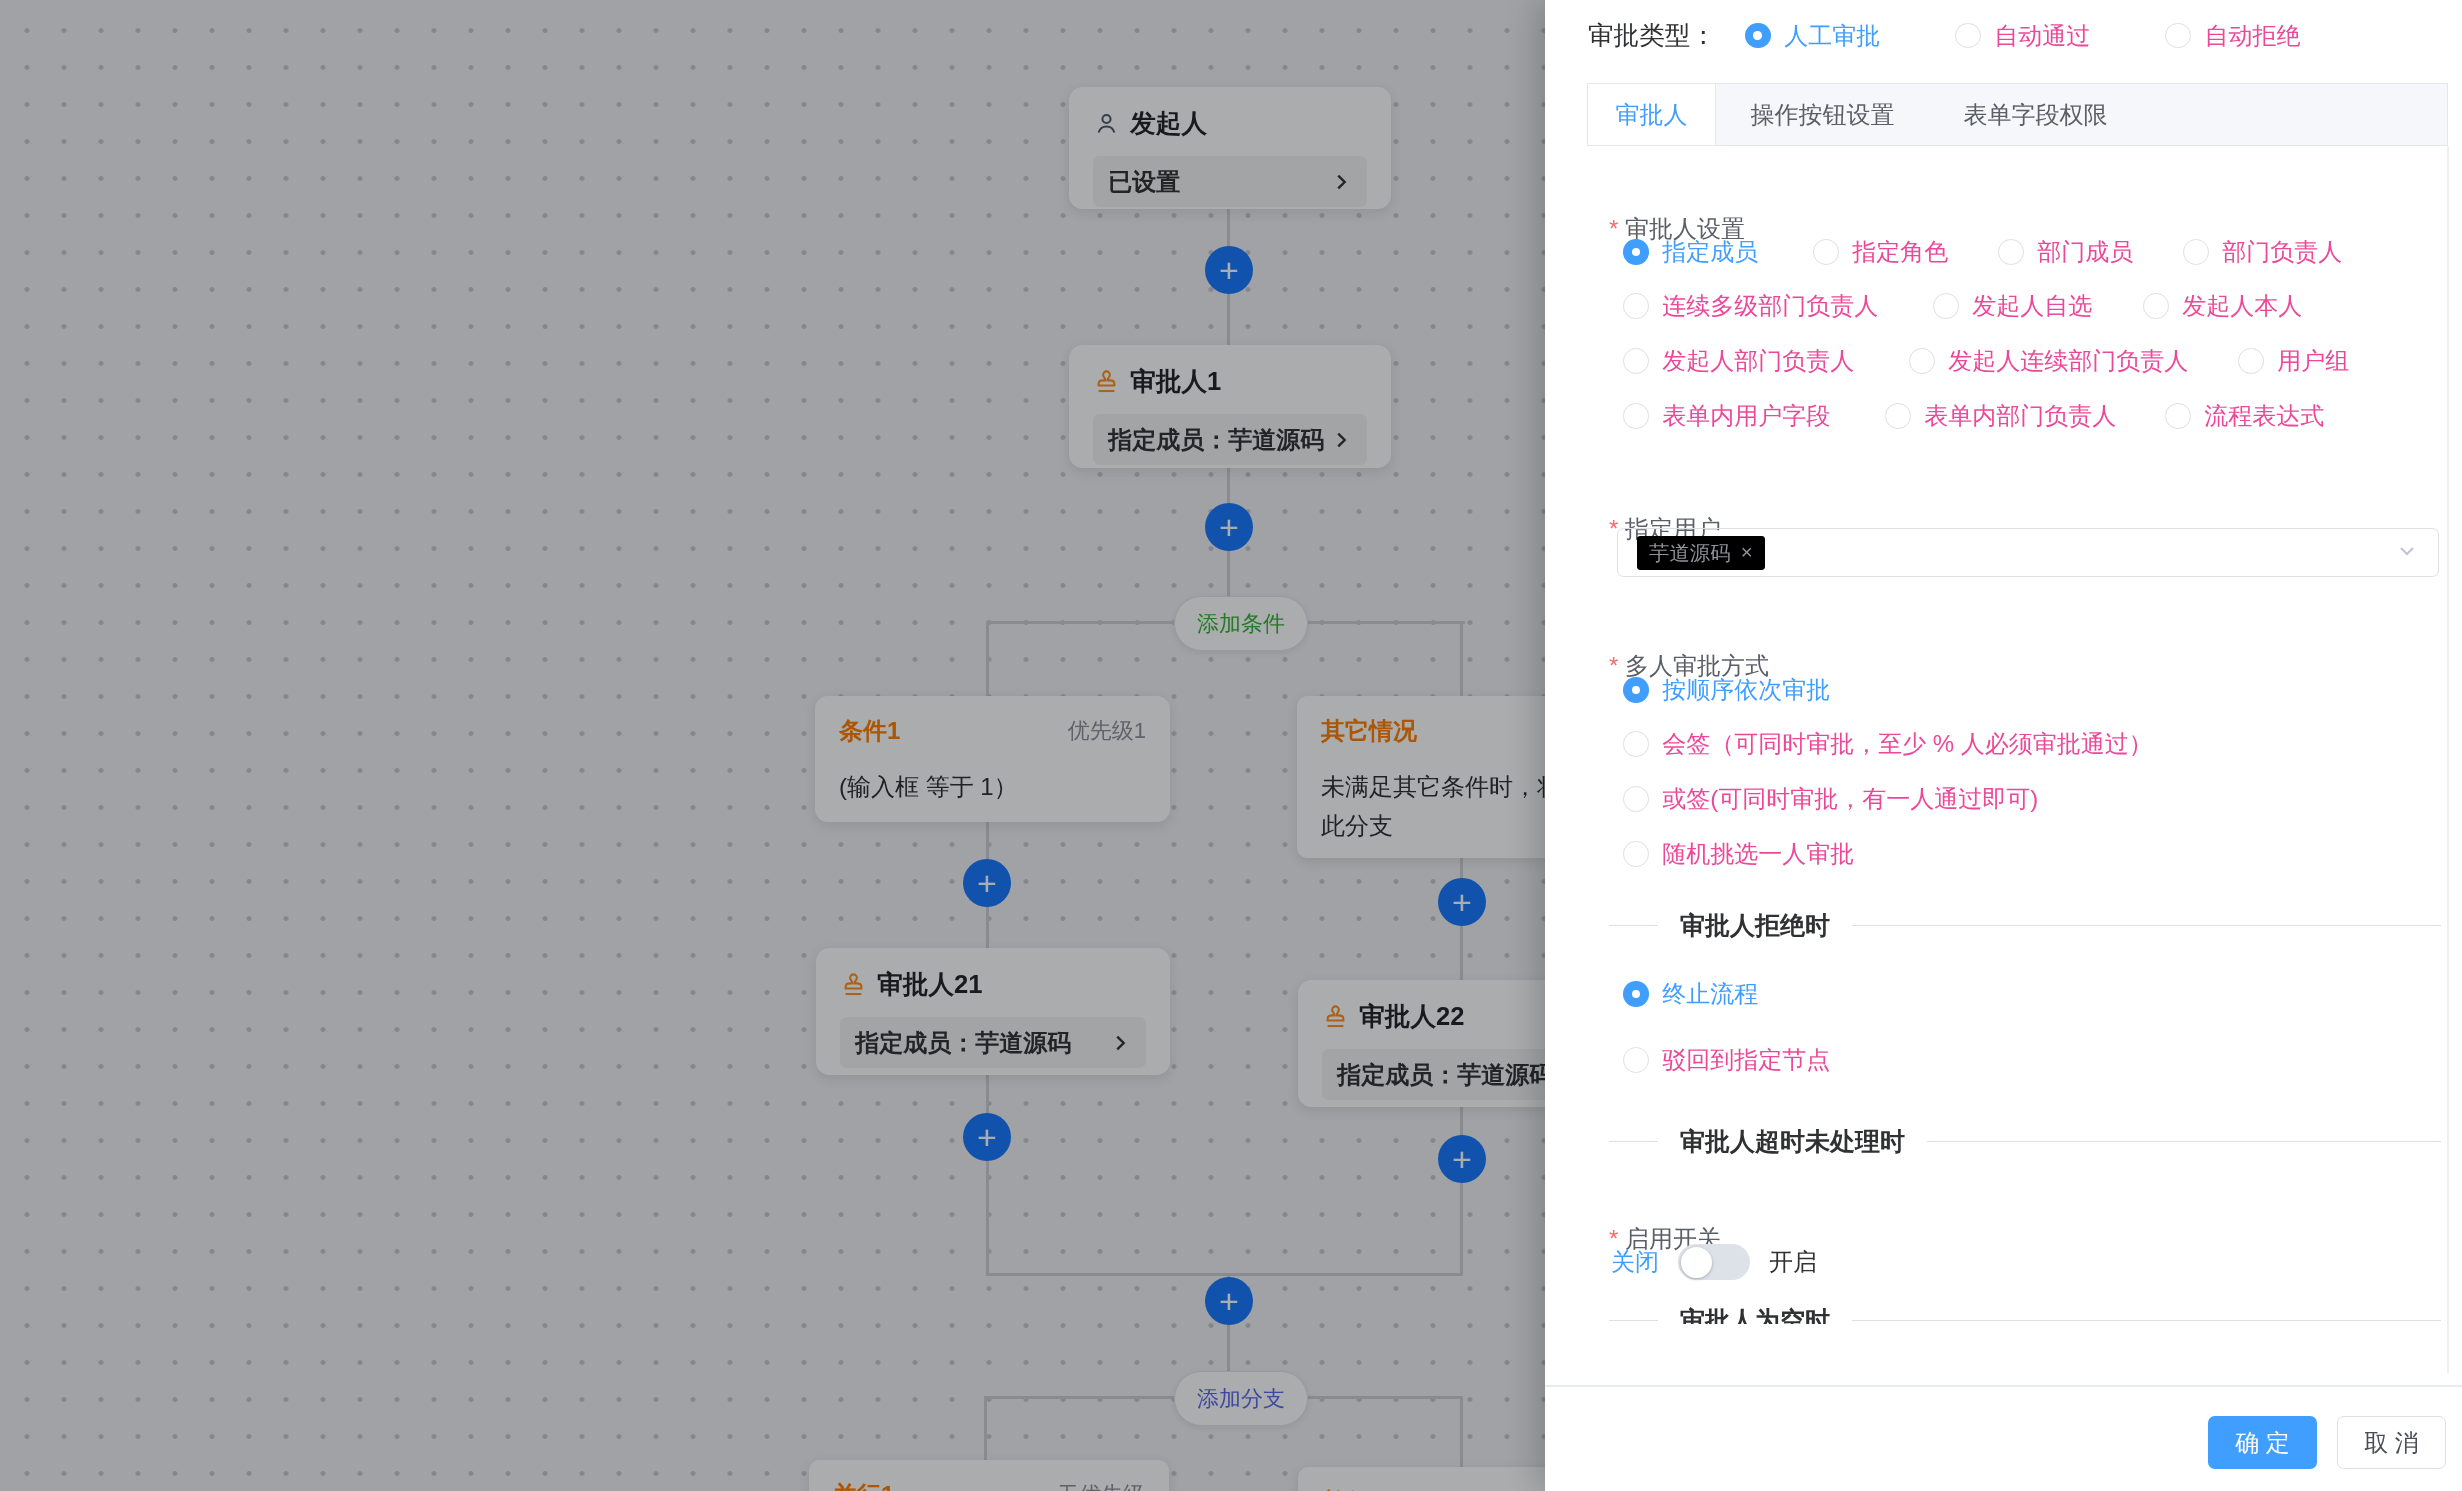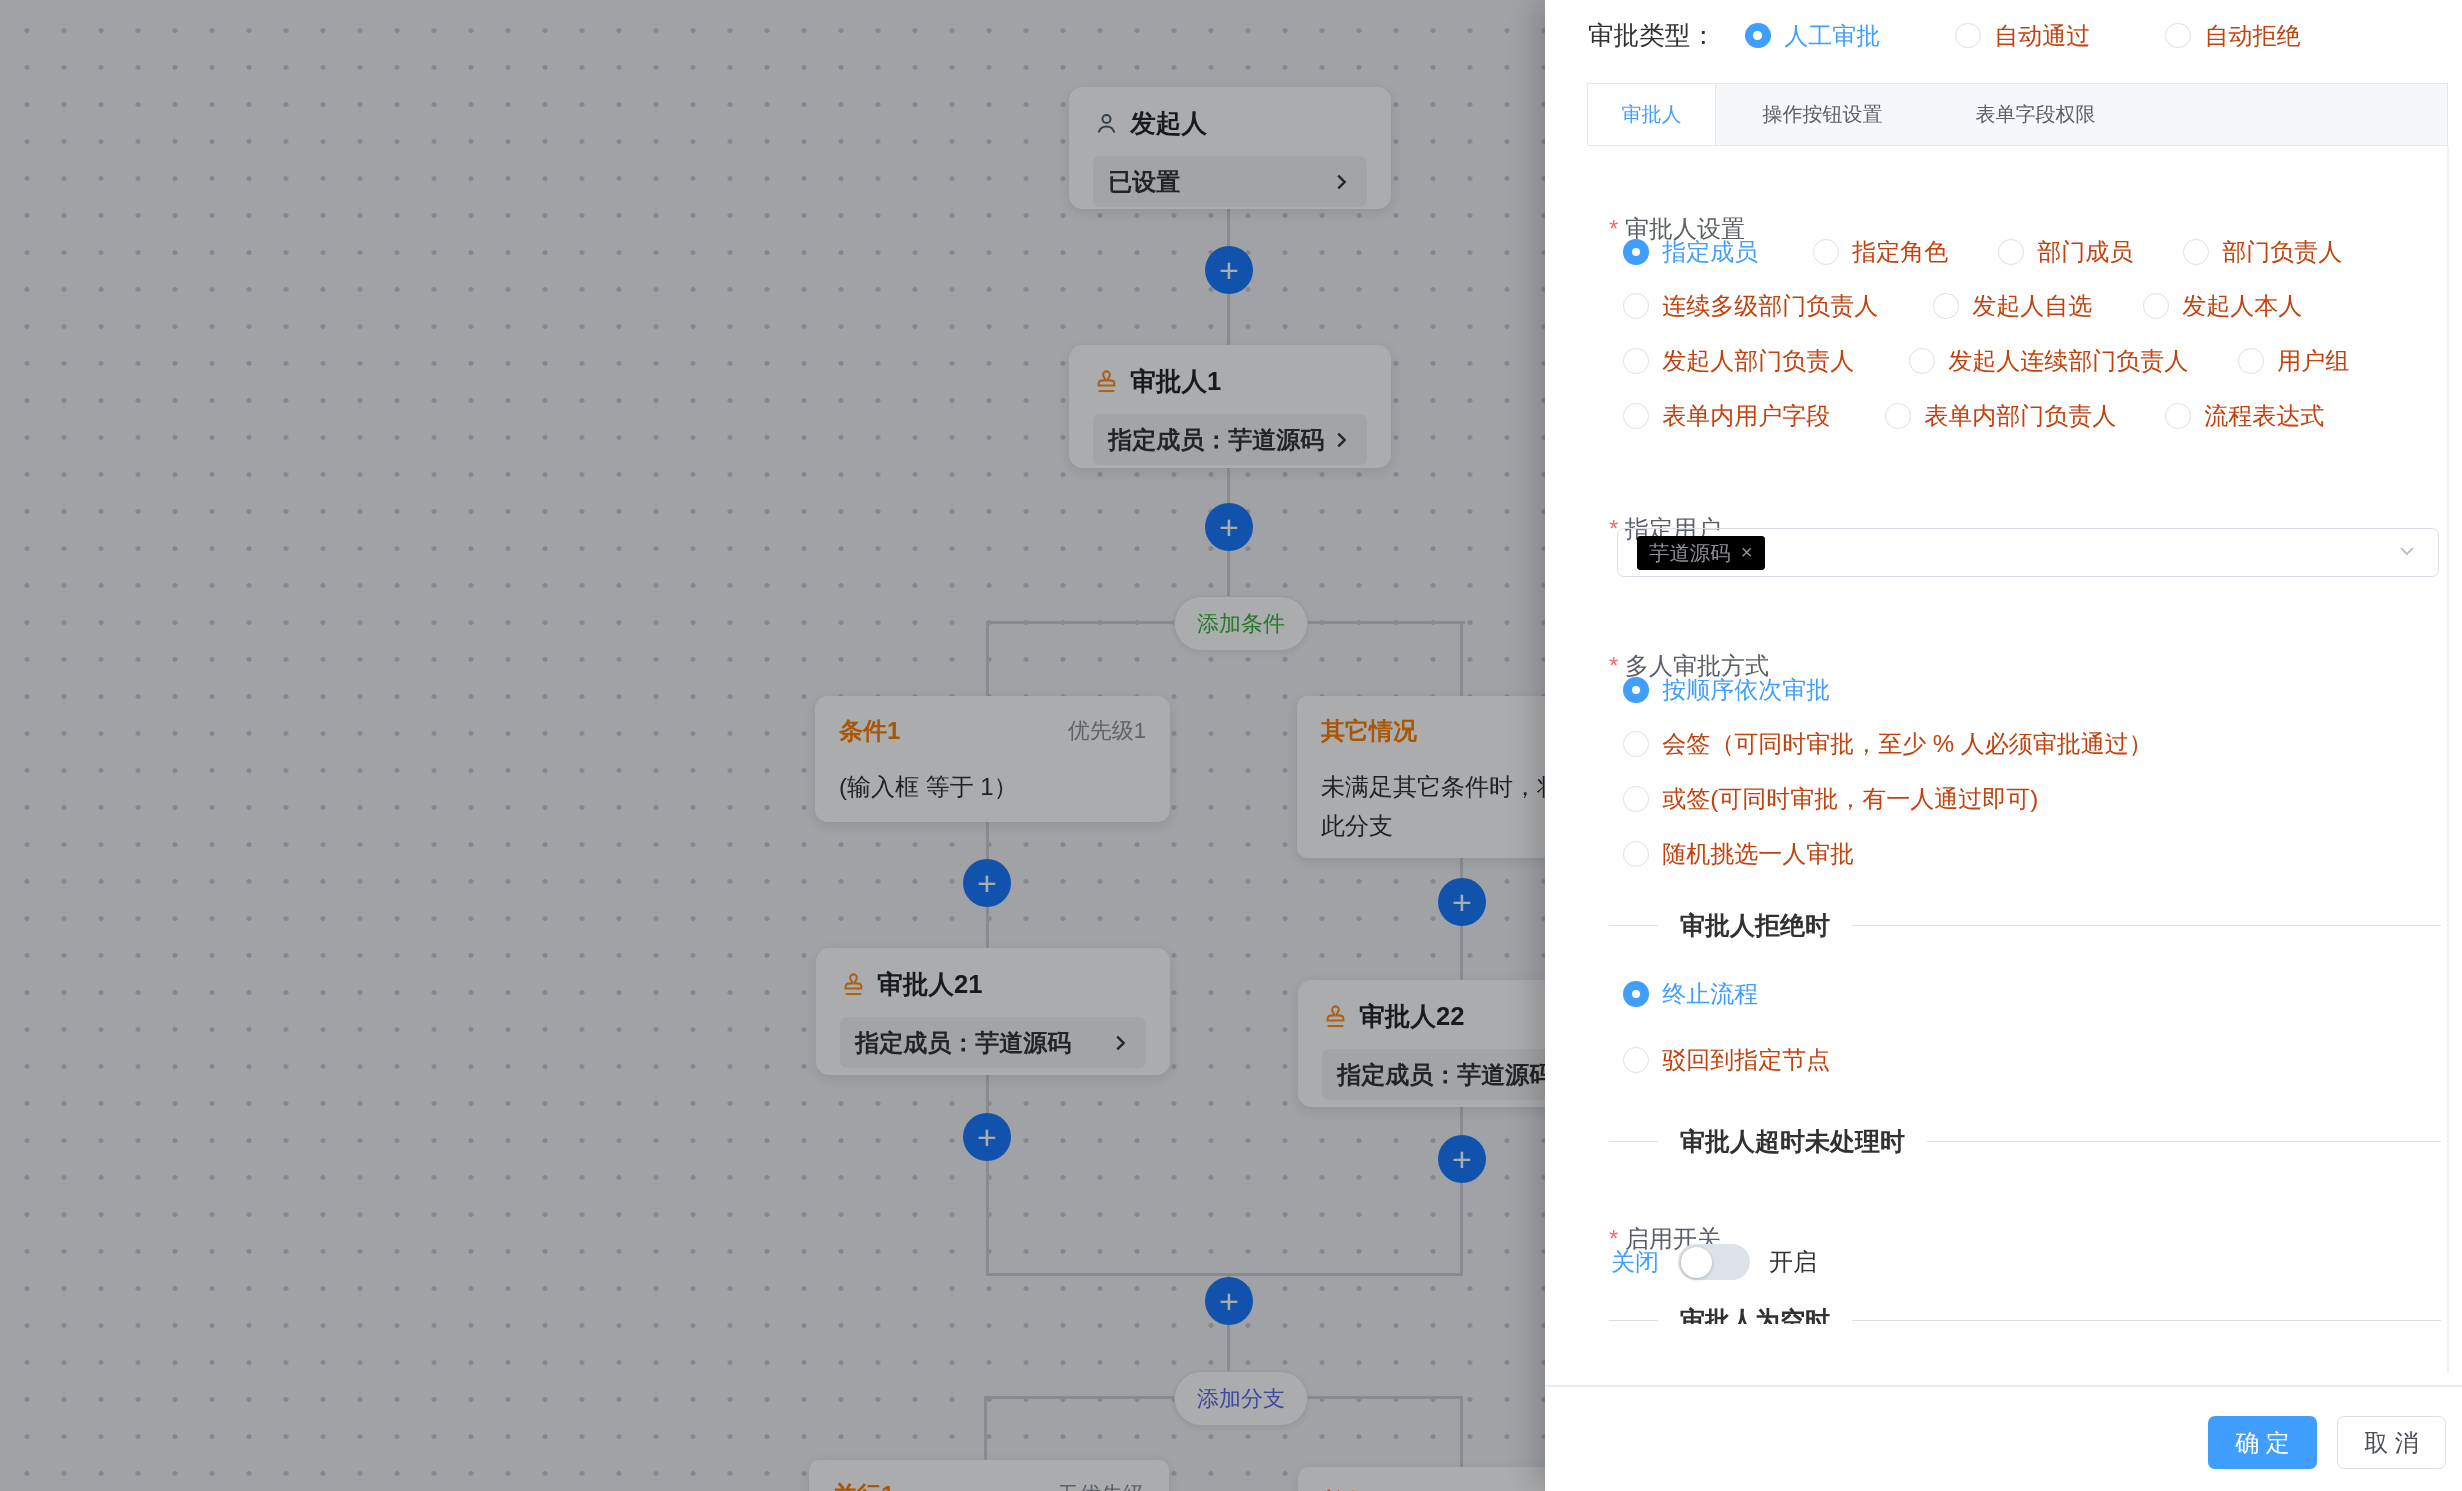--- a/index.html
+++ b/index.html
@@ -46,27 +46,27 @@
   .panel { position:absolute; left:1545px; top:0; width:918px; height:1491px; background:#fff;
     box-shadow:-10.2px 0 29px rgba(0,0,0,.18); z-index:100; }
 
   .type-row { position:absolute; left:43px; top:17px; height:37px; display:flex; align-items:center; }
   .type-label { font-size:25.6px; color:#303133; font-weight:500; }
   .radio-item { display:flex; align-items:center; gap:13.6px; }
   .rdot { width:25.6px; height:25.6px; border-radius:50%; border:1.7px solid #dcdfe6; background:#fff; flex:0 0 auto; }
   .rdot.sel { border:none; background:#409eff; position:relative; }
   .rdot.sel::after { content:""; position:absolute; left:50%; top:50%; width:8.5px; height:8.5px;
     margin:-4.3px 0 0 -4.3px; border-radius:50%; background:#fff; }
-  .rlabel { font-size:24px; color:#c2410c; white-space:nowrap; }
+  .rlabel { font-size:24px; color:#ec4899; white-space:nowrap; }
   .rlabel.sel { color:#409eff; }
 
   .tabbar { position:absolute; left:42px; top:83px; width:861px; height:63px;
     background:#f5f7fa; border:0.9px solid #e4e7ed; display:flex; }
   .tab { height:100%; display:flex; align-items:center; justify-content:center;
-    font-size:20px; color:#5a5e66; }
+    font-size:24px; color:#5a5e66; }
   .tab.active { background:#fff; color:#409eff; border-right:0.9px solid #e4e7ed; }
 
   .field-label { position:absolute; font-size:24px; color:#5a5e66; white-space:nowrap;margin-top:37px; }
   .req::before { content:"* "; color:#f56c6c; }
 
   .abs-radio { position:absolute; }
 
   .select-box { position:absolute; left:72px; top:528px; width:822px; height:49px;
     border:1.7px solid #dcdfe6; border-radius:6.8px; display:flex; align-items:center; padding:0 19px; }
   .tag { background:#000000; border-radius:3.4px; height:34px; display:flex; align-items:center;

